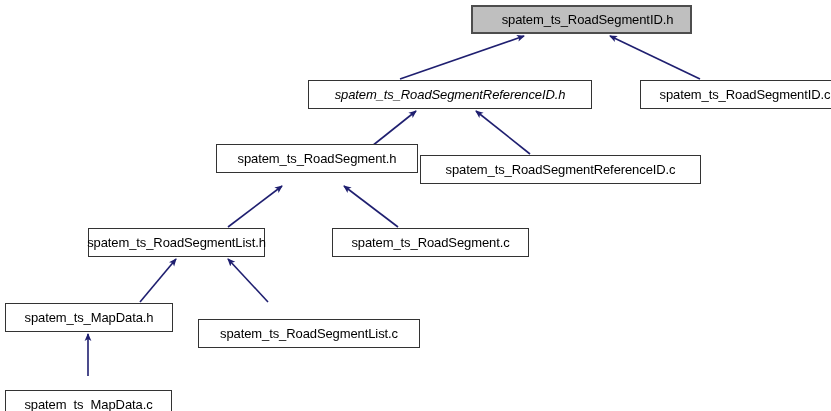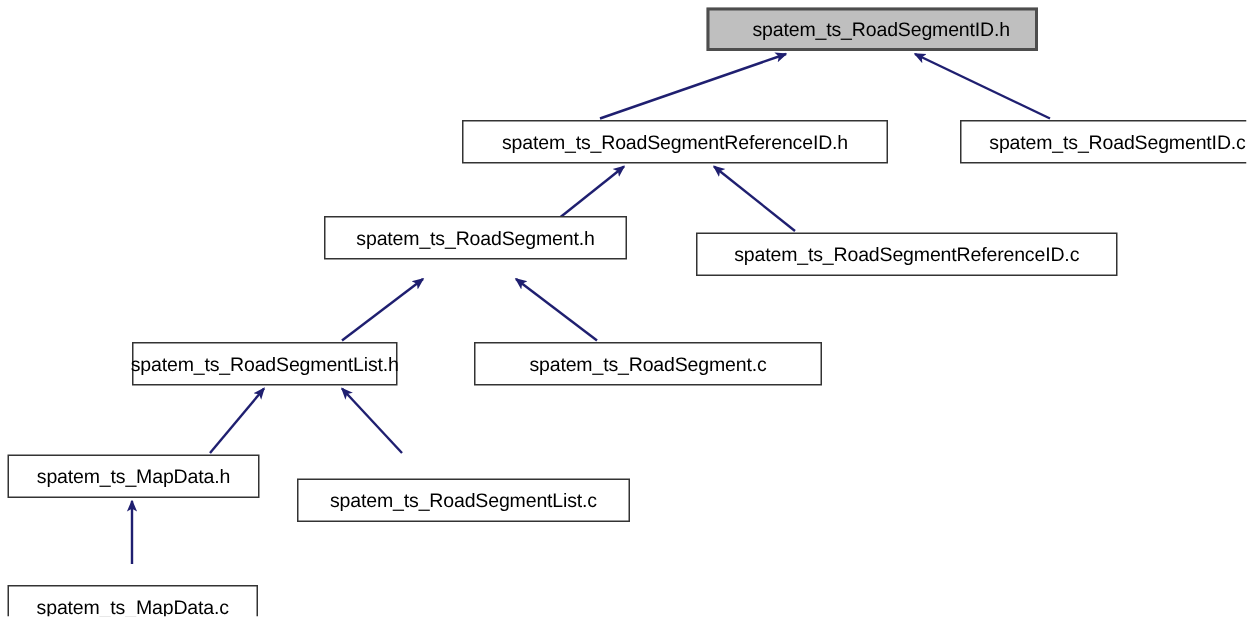--- a/index.html
+++ b/index.html
@@ -66,36 +66,36 @@
       <line x1="228" y1="227" x2="282" y2="186" stroke="#1f1f70" stroke-width="1.6" marker-end="url(#arrowhead)"></line>
       <line x1="398" y1="227" x2="344" y2="186" stroke="#1f1f70" stroke-width="1.6" marker-end="url(#arrowhead)"></line>
       <line x1="140" y1="302" x2="176" y2="259" stroke="#1f1f70" stroke-width="1.6" marker-end="url(#arrowhead)"></line>
       <line x1="268" y1="302" x2="228" y2="259" stroke="#1f1f70" stroke-width="1.6" marker-end="url(#arrowhead)"></line>
       <line x1="88" y1="376" x2="88" y2="334" stroke="#1f1f70" stroke-width="1.6" marker-end="url(#arrowhead)"></line>
     </svg>
   <div id="node-layer">
       <div class="graph-node is-current" style="left: 471px; top: 5px; width: 221px; height: 29px; padding-left: 12px;">
         <span class="node-label">spatem_ts_RoadSegmentID.h</span>
       </div>
-      <div class="graph-node" style="left: 308px; top: 80px; width: 284px; height: 29px;">
+      <div class="graph-node" style="left: 308px; top: 80px; width: 284px; height: 29px; font-style: italic;">
         <span class="node-label">spatem_ts_RoadSegmentReferenceID.h</span>
       </div>
       <div class="graph-node" style="left: 640px; top: 80px; width: 210px; height: 29px;">
         <span class="node-label">spatem_ts_RoadSegmentID.c</span>
       </div>
       <div class="graph-node" style="left: 216px; top: 144px; width: 202px; height: 29px;">
         <span class="node-label">spatem_ts_RoadSegment.h</span>
       </div>
-      <div class="graph-node" style="left: 464px; top: 155px; width: 281px; height: 29px;">
+      <div class="graph-node" style="left: 420px; top: 155px; width: 281px; height: 29px;">
         <span class="node-label">spatem_ts_RoadSegmentReferenceID.c</span>
       </div>
       <div class="graph-node" style="left: 88px; top: 228px; width: 177px; height: 29px; justify-content: center;">
         <span class="node-label">spatem_ts_RoadSegmentList.h</span>
       </div>
-      <div class="graph-node" style="left: 316px; top: 228px; width: 232px; height: 29px;">
+      <div class="graph-node" style="left: 332px; top: 228px; width: 197px; height: 29px;">
         <span class="node-label">spatem_ts_RoadSegment.c</span>
       </div>
       <div class="graph-node" style="left: 5px; top: 303px; width: 168px; height: 29px;">
         <span class="node-label">spatem_ts_MapData.h</span>
       </div>
       <div class="graph-node" style="left: 198px; top: 319px; width: 222px; height: 29px;">
         <span class="node-label">spatem_ts_RoadSegmentList.c</span>
       </div>
       <div class="graph-node" style="left: 5px; top: 377px; width: 167px; height: 29px; margin-top: 13px;">
         <span class="node-label">spatem_ts_MapData.c</span>

